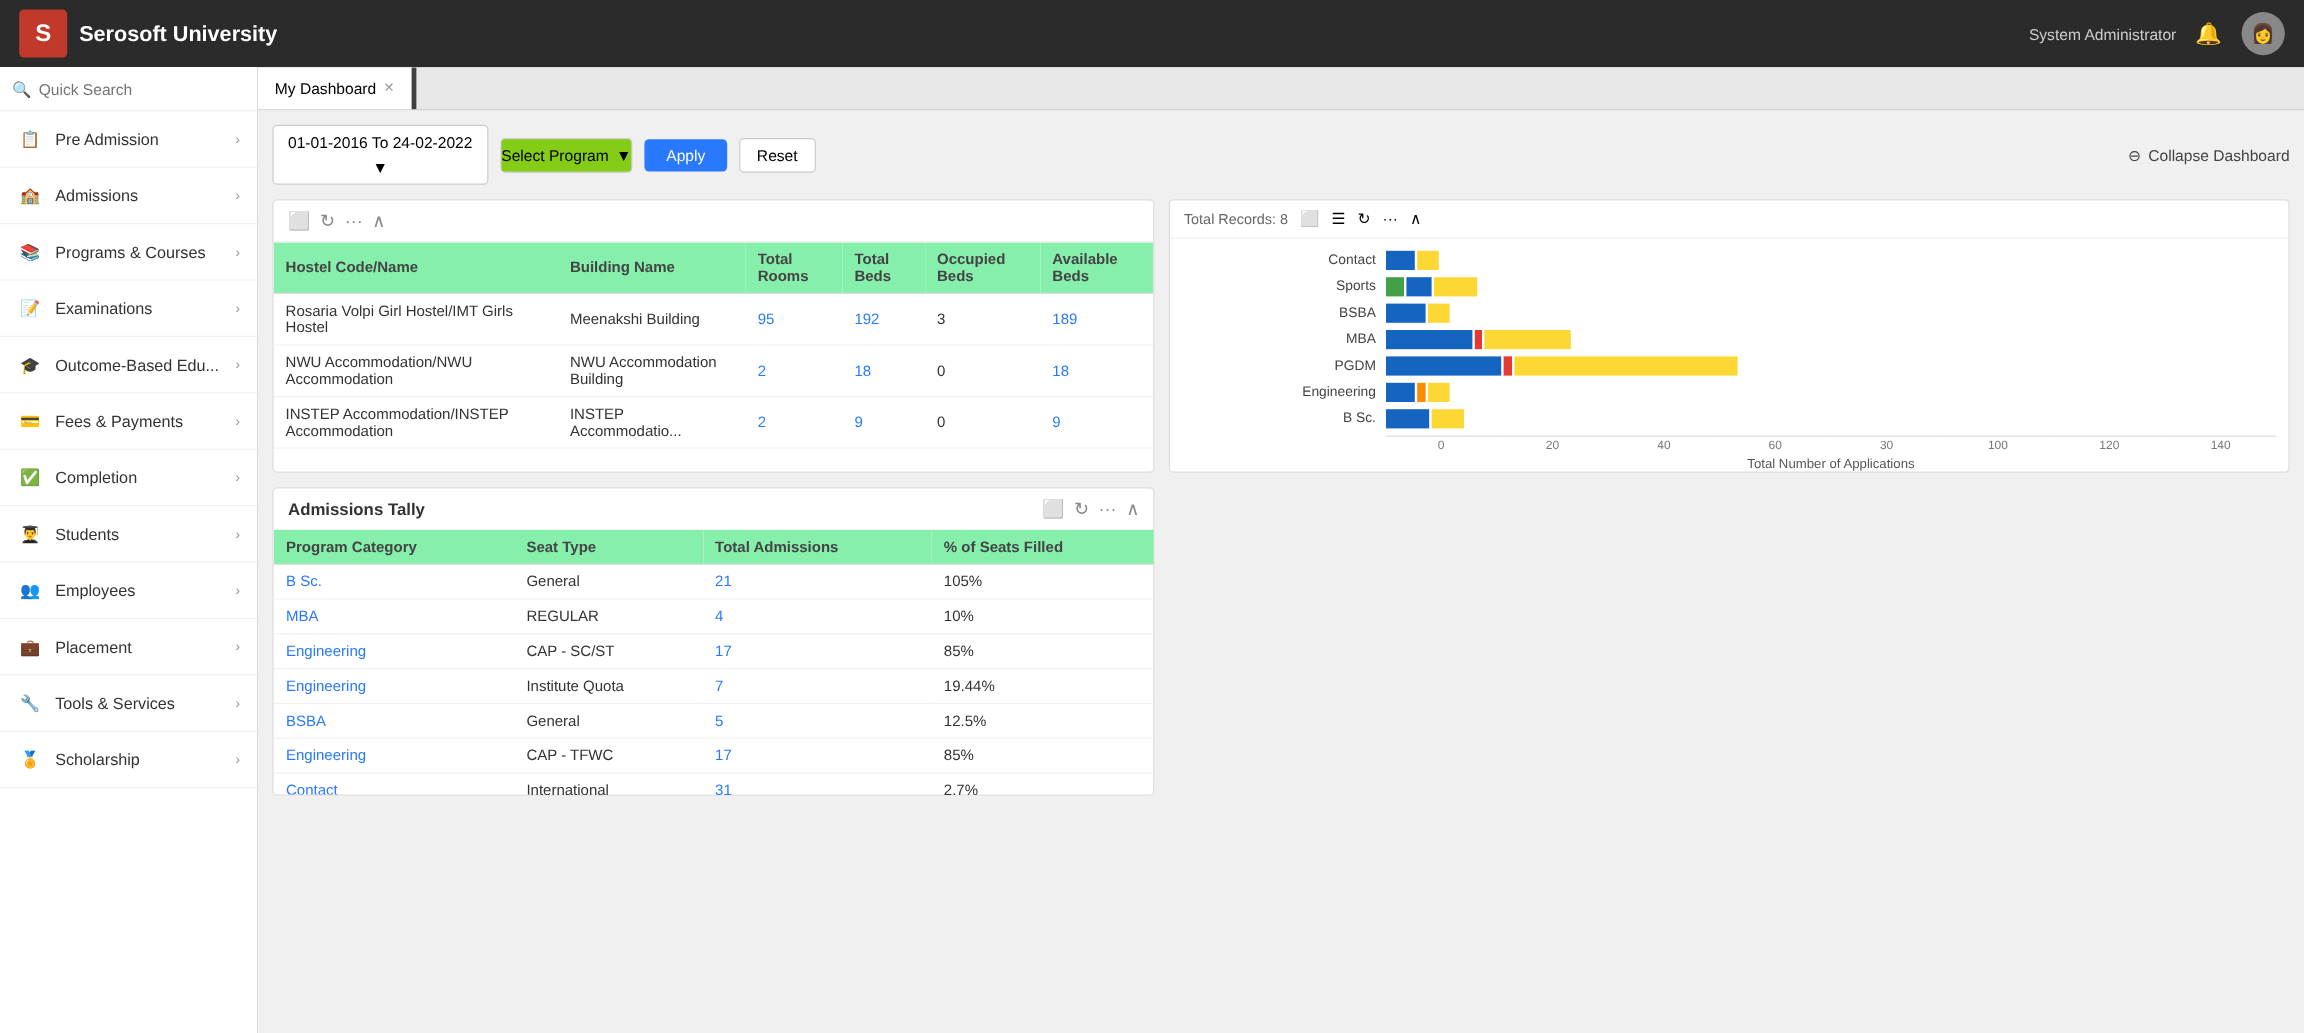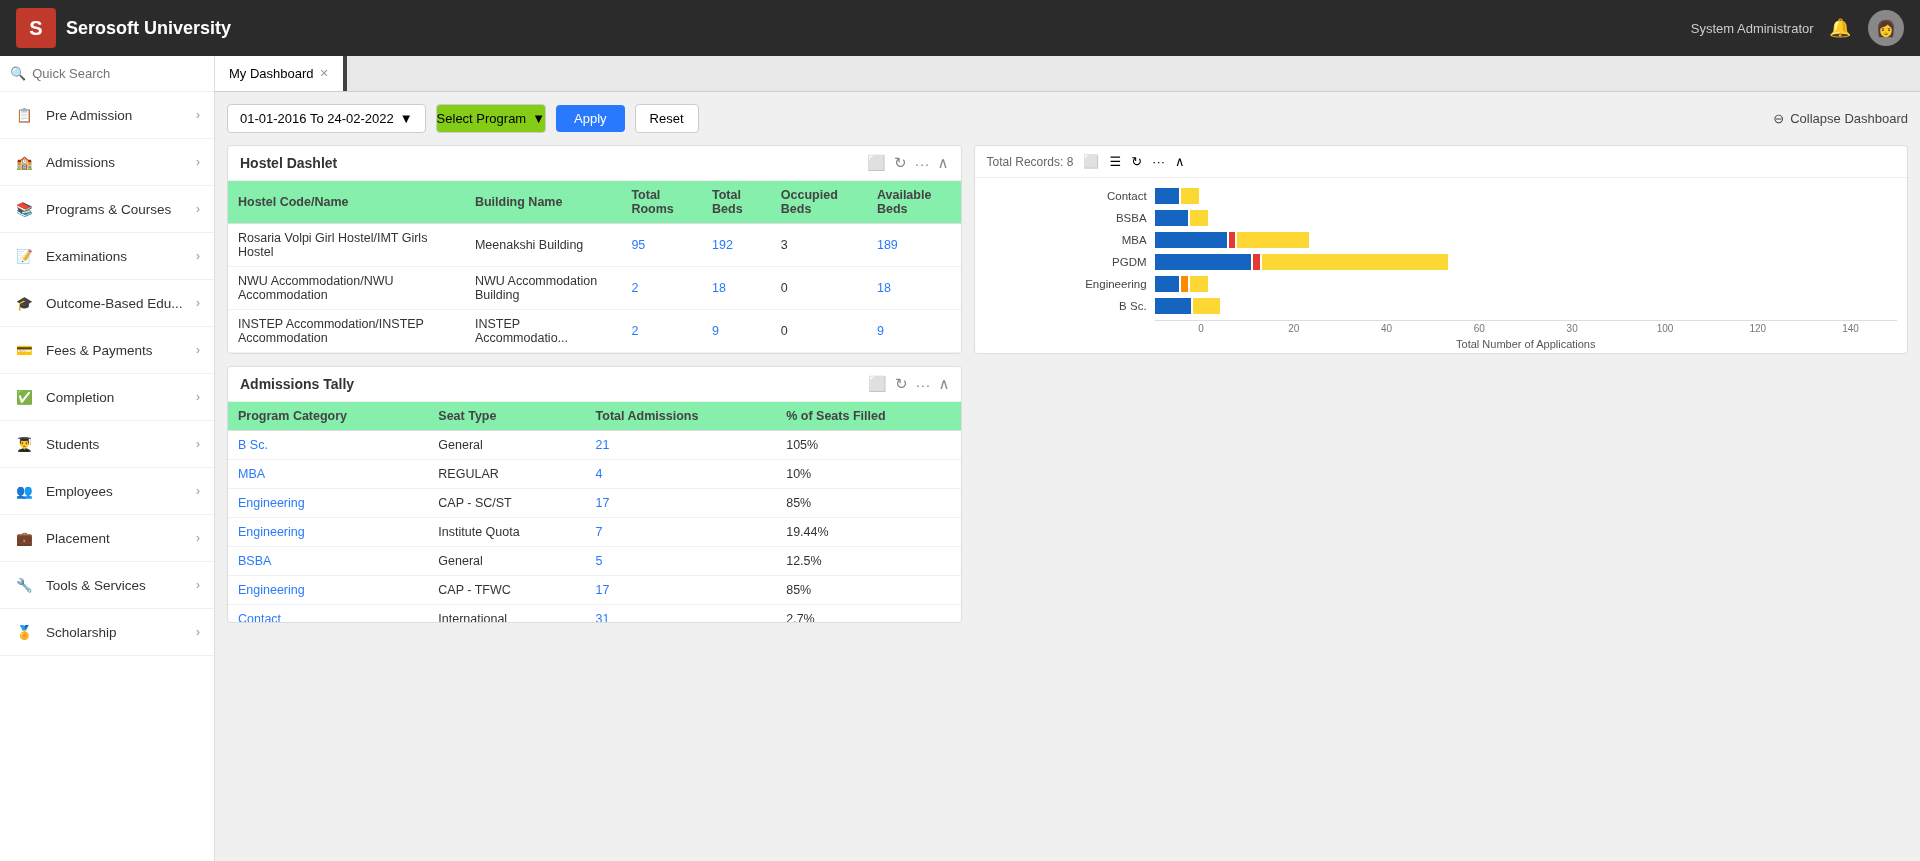--- a/index.html
+++ b/index.html
@@ -104,21 +104,21 @@
 
     
     .filter-bar {
       display: flex; align-items: center;
       gap: 10px;
       margin-bottom: 12px;
     }
     .filter-bar .date-range-btn {
       background: #fff; border: 1px solid #ccc; border-radius: 4px;
       padding: 6px 12px; font-size: 13px; cursor: pointer;
-      display: flex; align-items: center; gap: 6px;
+      display: flex; align-items: center; gap: 6px; flex-direction: column;
     }
     .filter-bar .program-btn {
       background: #84cc16; border: 1px solid #ccc; border-radius: 4px;
       padding: 6px 0; font-size: 13px; cursor: pointer;
       display: flex; align-items: flex-start; gap: 6px;
     }
     .filter-bar .apply-btn {
       background: #2979ff; color: #fff; border: none; border-radius: 4px;
       padding: 6px 18px; font-size: 13px; cursor: pointer; font-weight: 500;
     }
@@ -294,21 +294,20 @@
         <div class="collapse-dashboard">
           <span>⊖</span>
           <span>Collapse Dashboard</span>
         </div>
       </div>
 
       <div class="dashlets-row">
 
         <div class="dashlet" style="flex: 1.1;">
           <div class="dashlet-header">
-            <span class="dashlet-title">Hostel Dashlet</span>
             <div class="dashlet-actions">
               <span>⬜</span>
               <span>↻</span>
               <span>···</span>
               <span>∧</span>
             </div>
           </div>
           <div class="dashlet-body">
             <table class="dashlet-table">
               <thead>
@@ -362,20 +361,28 @@
               <span>∧</span>
             </div>
           </div>
           <div class="chart-area">
             <div id="bar-chart-container">
                 <div class="bar-row">
                   <div class="bar-label">Contact</div>
                   <div class="bar-group">
                     <div class="bar-segment" style="width: 24px; background: rgb(21, 101, 192);"></div>
                     <div class="bar-segment" style="width: 18px; background: rgb(253, 216, 53);"></div>
+                  </div>
+                </div>
+                <div class="bar-row">
+                  <div class="bar-label">Sports</div>
+                  <div class="bar-group">
+                    <div class="bar-segment" style="width: 15px; background: rgb(67, 160, 71);"></div>
+                    <div class="bar-segment" style="width: 21px; background: rgb(21, 101, 192);"></div>
+                    <div class="bar-segment" style="width: 36px; background: rgb(253, 216, 53);"></div>
                   </div>
                 </div>
                 <div class="bar-row">
                   <div class="bar-label">BSBA</div>
                   <div class="bar-group">
                     <div class="bar-segment" style="width: 33px; background: rgb(21, 101, 192);"></div>
                     <div class="bar-segment" style="width: 18px; background: rgb(253, 216, 53);"></div>
                   </div>
                 </div>
                 <div class="bar-row">

